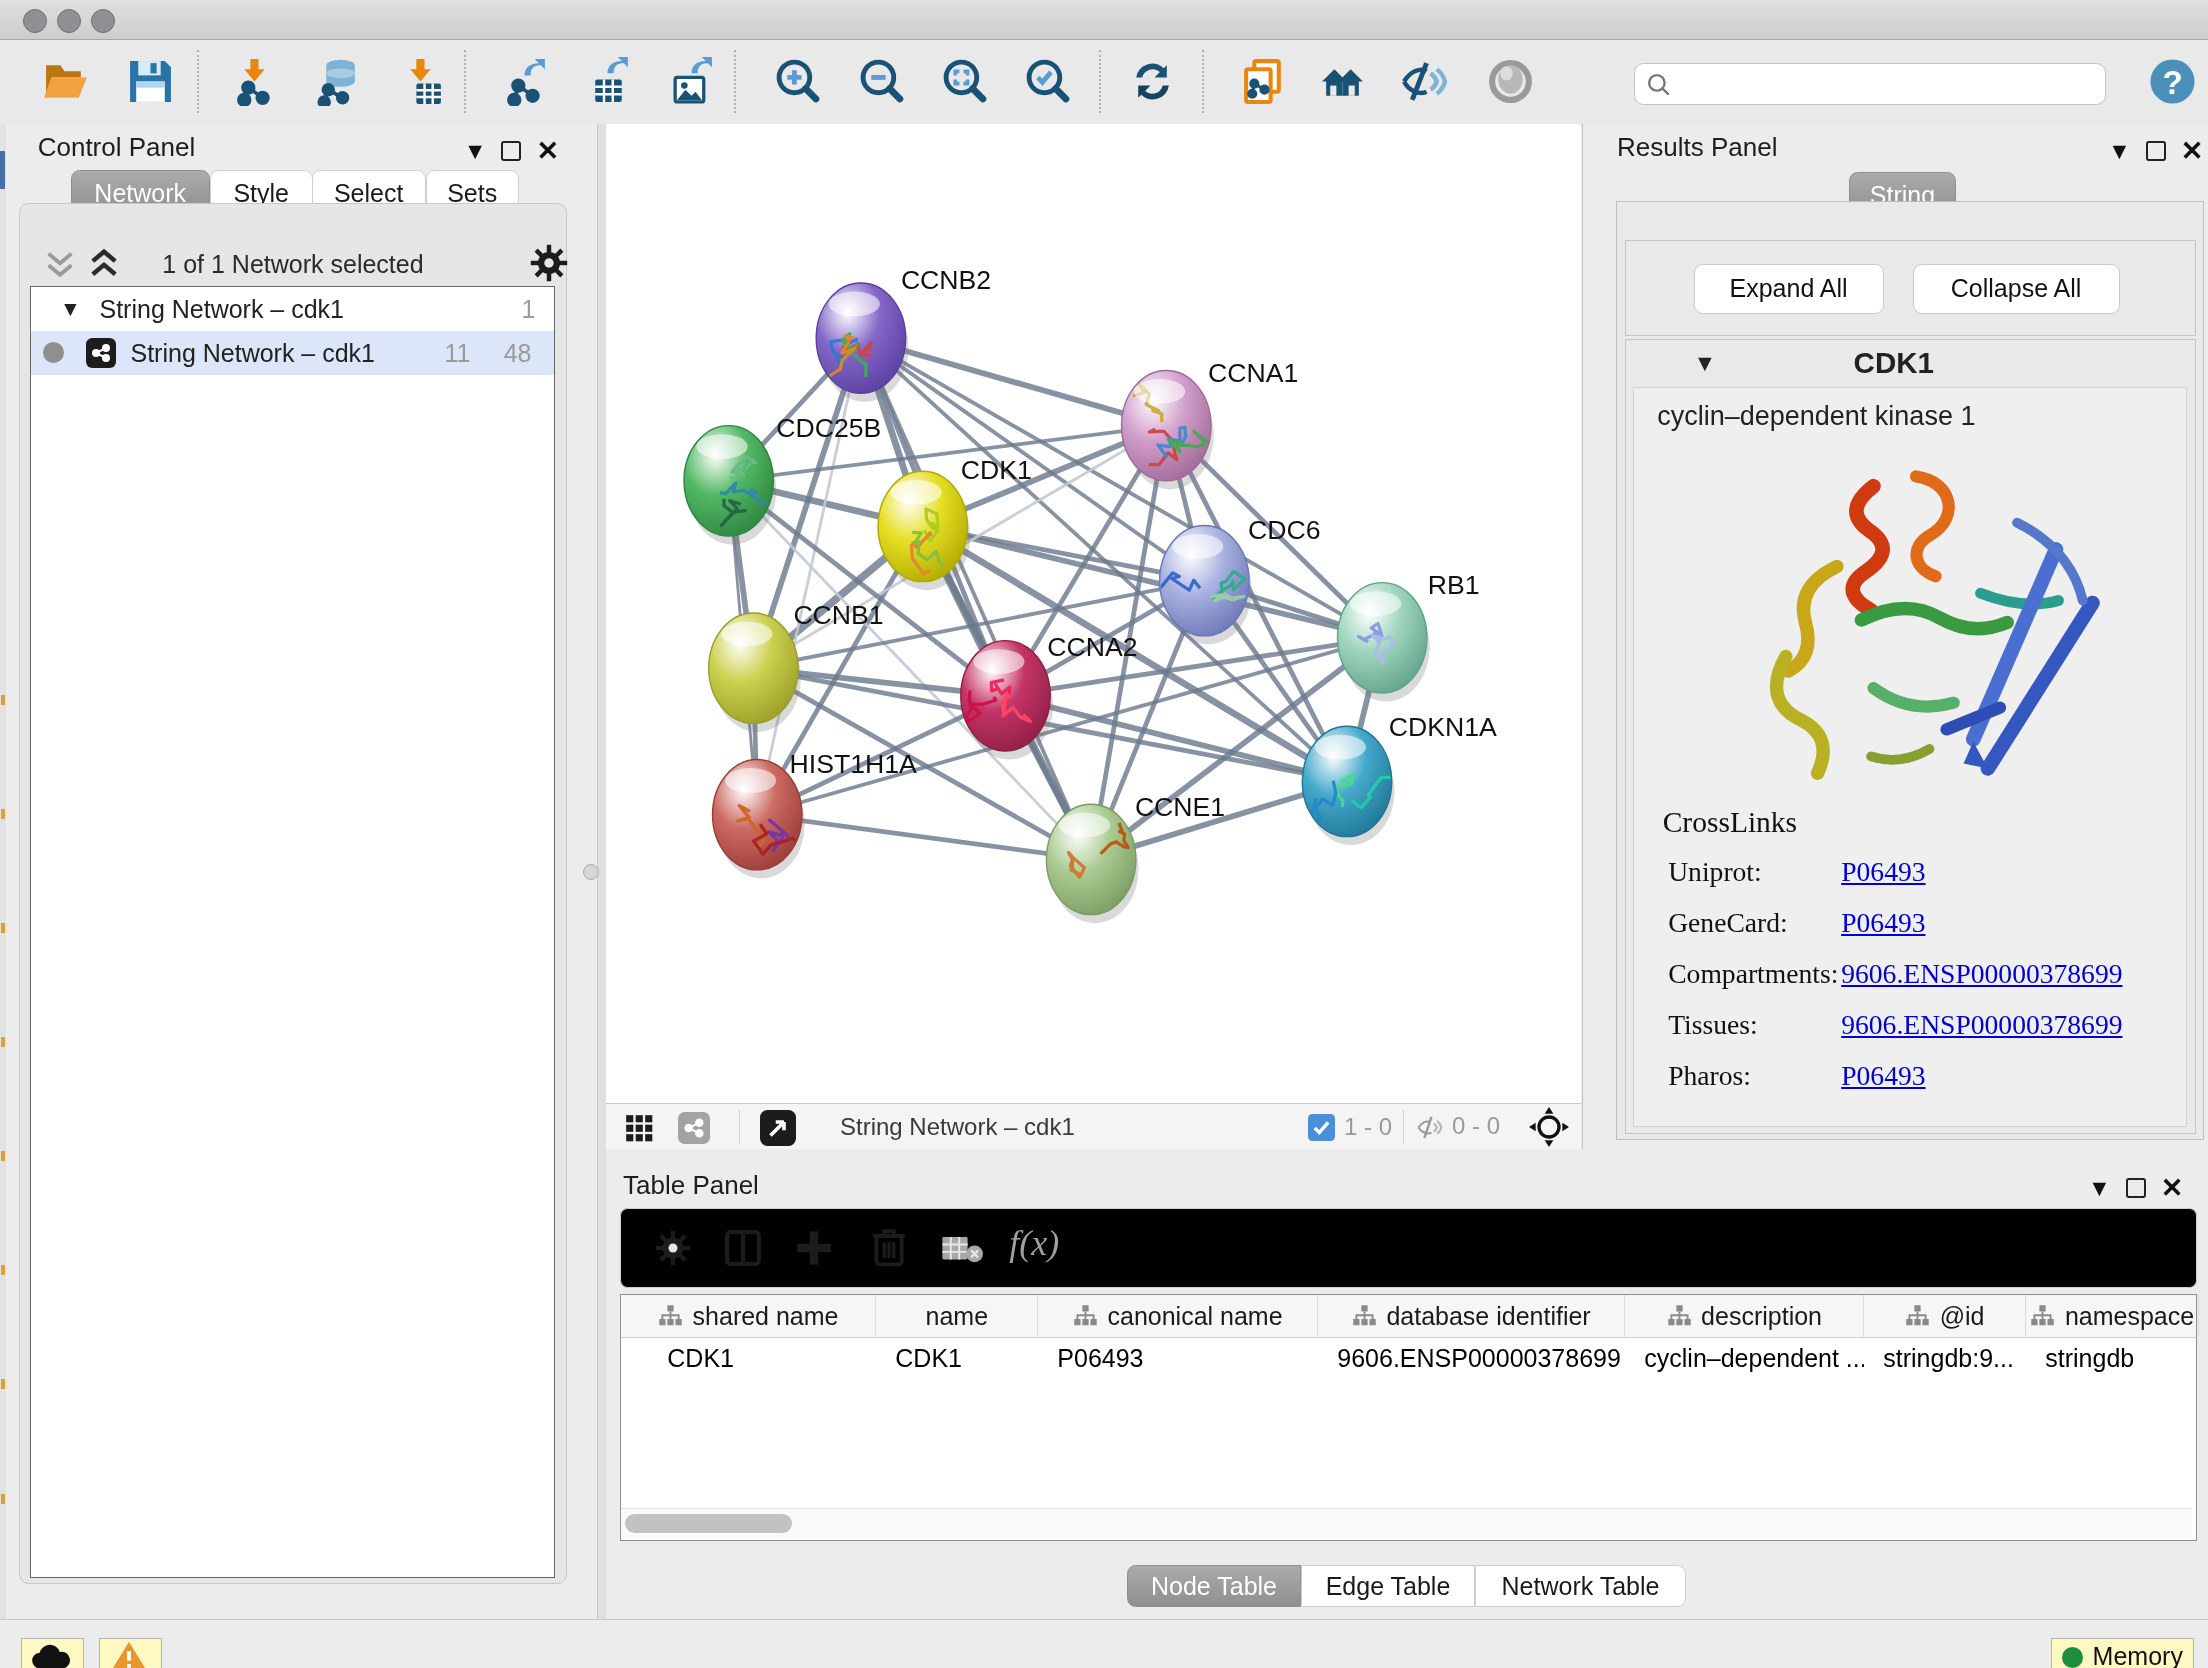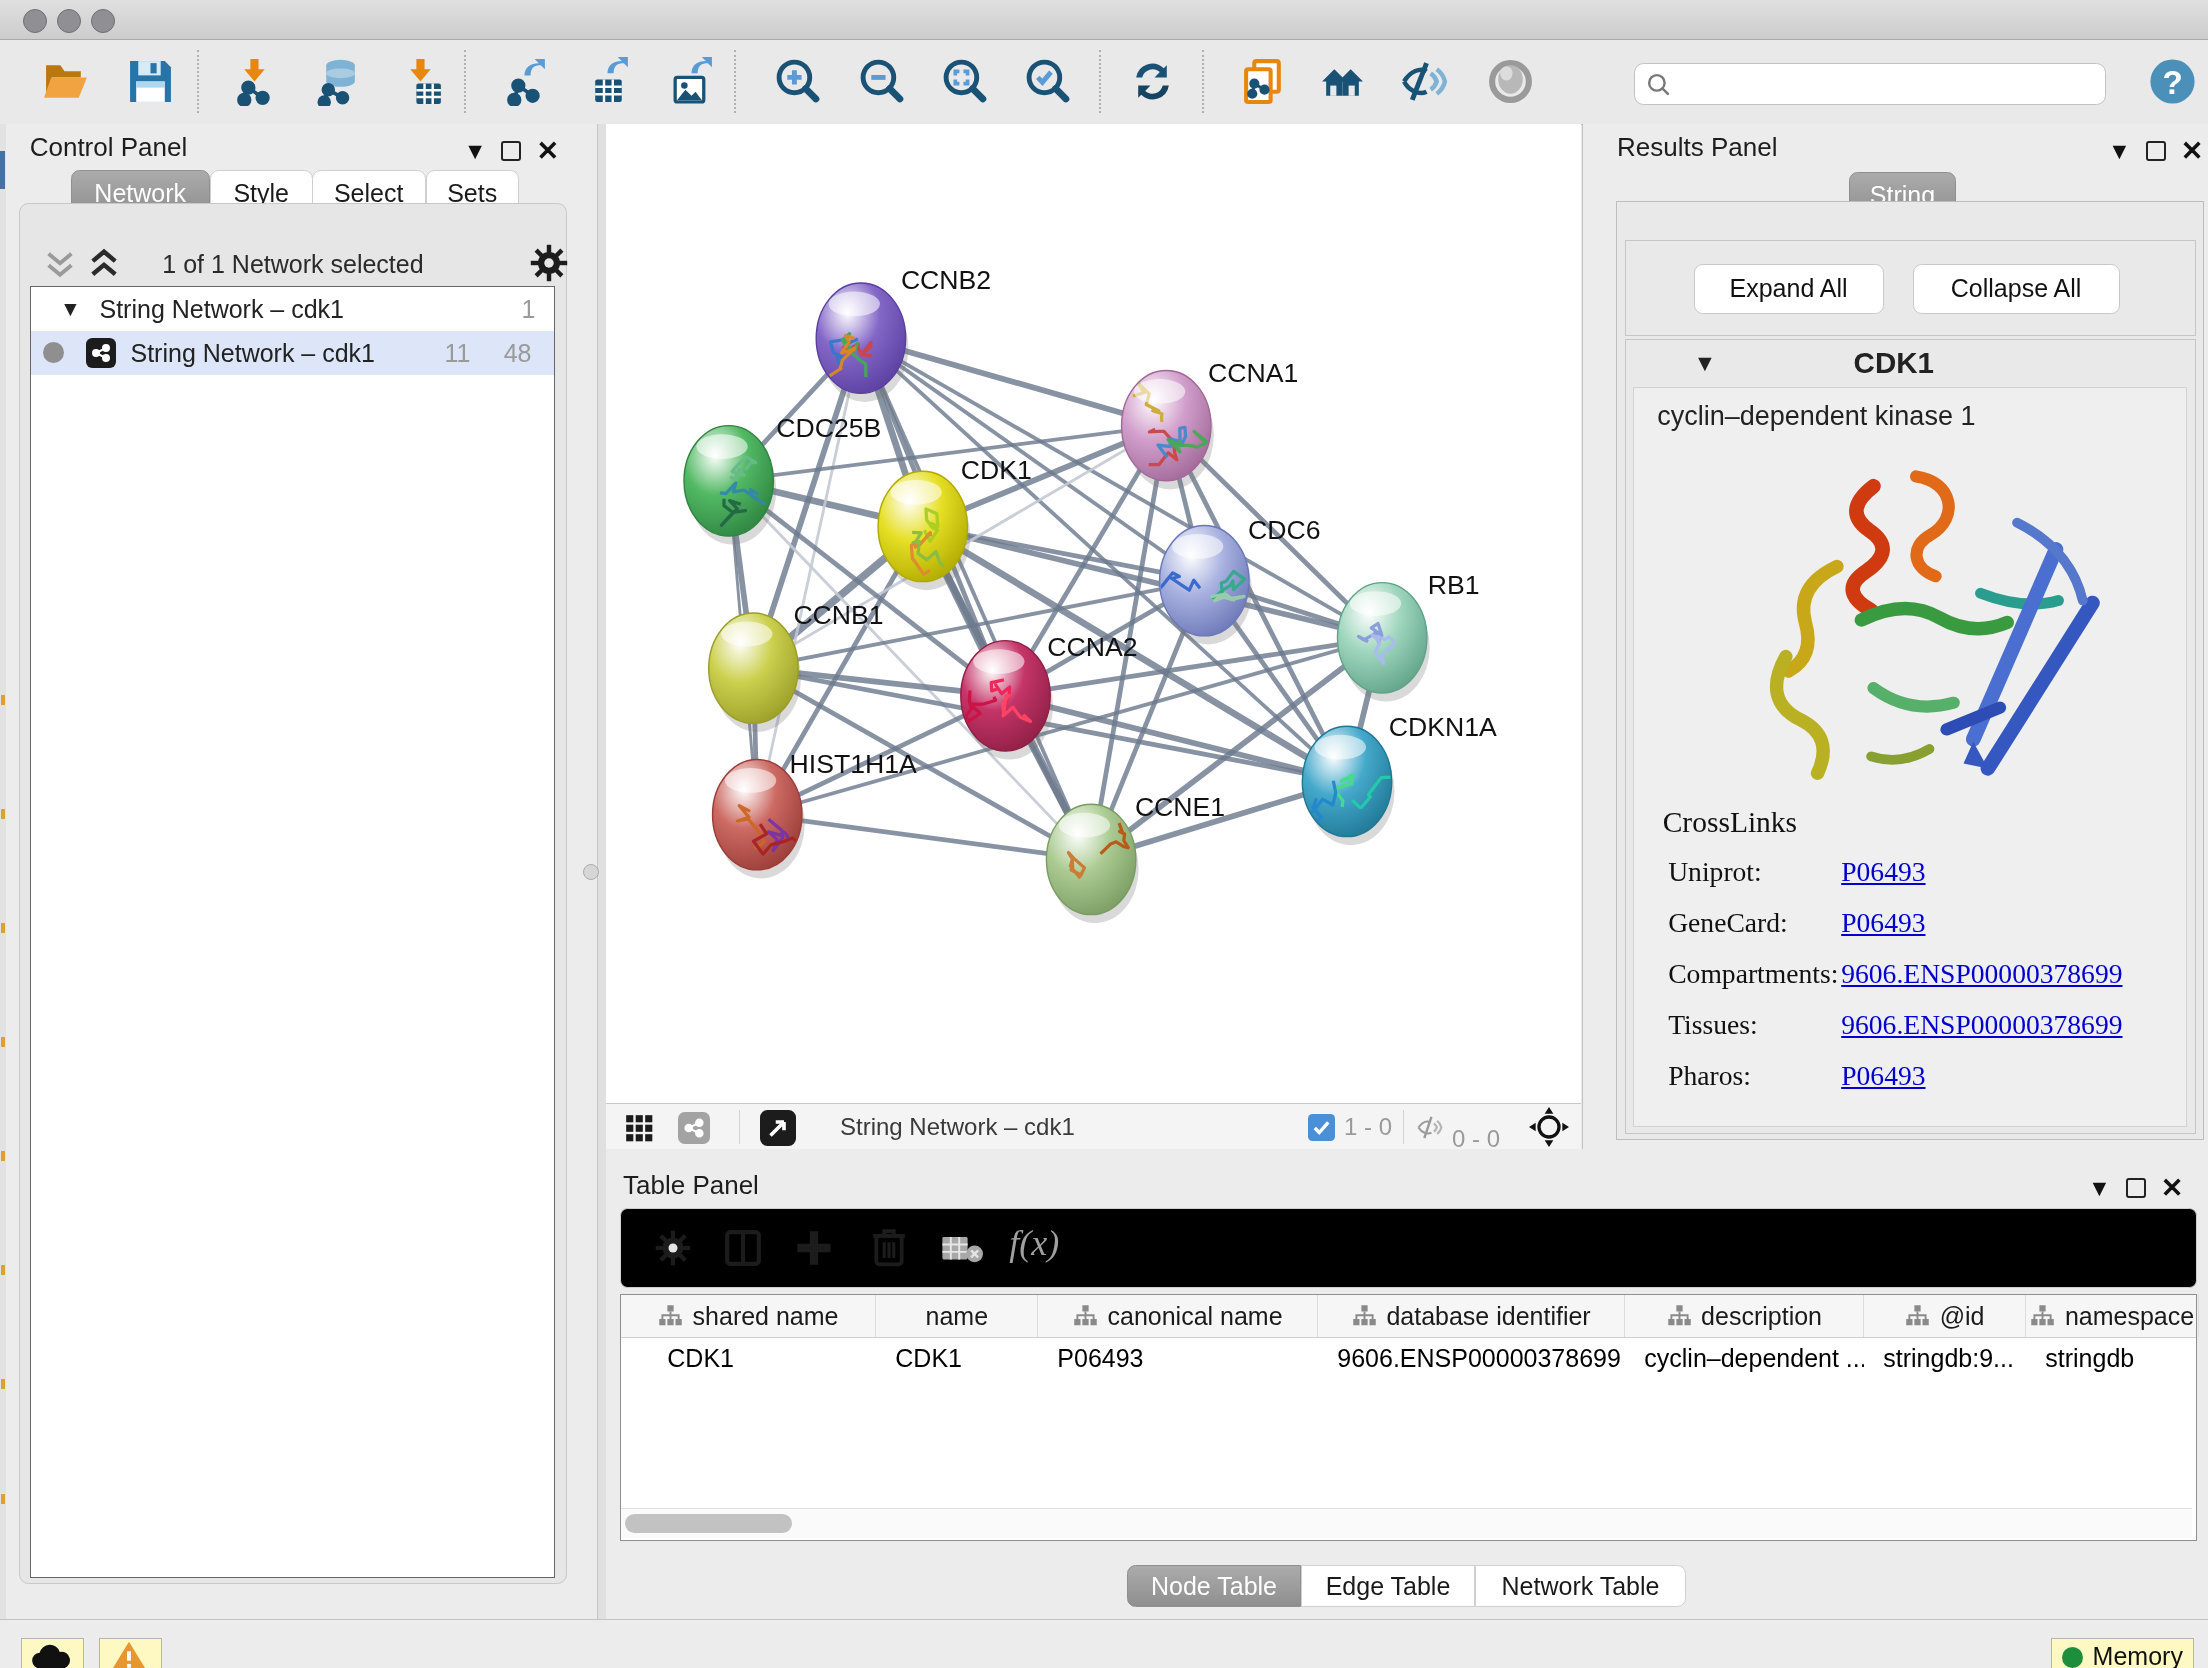--- a/index.html
+++ b/index.html
@@ -261,21 +261,21 @@
       <div class="strip-dot" style="top:685px"></div>
     <div class="strip-dot" style="top:799px"></div>
       <div class="strip-dot" style="top:913px"></div>
     <div class="strip-dot" style="top:1027px"></div>
       <div class="strip-dot" style="top:1141px"></div>
     <div class="strip-dot" style="top:1255px"></div>
       <div class="strip-dot" style="top:1370px"></div>
   </div>
 
   <div class="abs" id="control-panel">
-    <div class="panel-title abs" style="left:24px;top:7.6px">Control Panel</div>
+    <div class="panel-title abs" style="left:32px;top:7.6px">Control Panel</div>
     <div class="hdr-icons" style="left:458px;top:11.4px">
       <span class="tri">▼</span>
       <span class="float-sq"></span>
       <span class="close-x">✕</span>
     </div>
     <div id="cp-tabs">
         <div class="tab sel" style="left: 65px; top: 46px; width: 139px; border-radius: 8.6px 8.6px 0px 0px;">Network</div>
         <div class="tab" style="left: 204px; top: 46px; width: 103px; border-radius: 8.6px 8.6px 0px 0px;">Style</div>
         <div class="tab" style="left: 306px; top: 46px; width: 114px; border-radius: 8.6px 8.6px 0px 0px;">Select</div>
         <div class="tab" style="left: 420px; top: 46px; width: 93px; border-radius: 8.6px 8.6px 0px 0px;">Sets</div>
@@ -608,21 +608,21 @@
         <rect width="24" height="24" rx="4" fill="#4a90d9"></rect>
         <path d="M6 12.5l4 4 8-9" stroke="#fff" stroke-width="3" fill="none"></path>
       </svg>
     <div class="abs" style="left:738px;top:8.6px">1 - 0</div>
     <div class="sb-div" style="left:797px"></div>
     <svg class="abs" style="left:810px;top:9.5px" width="28.5" height="27" viewBox="0 0 24 22">
         <path d="M2 11c3-4.5 7-6 10-4.5M13 15.5C9.5 17 5 15.5 2 11" fill="none" stroke="#9a9a9a" stroke-width="1.8"></path>
         <path d="M13 2L7 20" stroke="#9a9a9a" stroke-width="2"></path>
         <path d="M15 7.5c1.2.9 2.1 2 2.6 3.5-.5 1.3-1.4 2.6-2.6 3.5M17.8 5.5c1.7 1.3 3 3.1 3.6 5.5-.6 2.2-1.9 4-3.6 5.3" fill="none" stroke="#b5b5b5" stroke-width="1.8"></path>
       </svg>
-    <div class="abs" style="left:846px;top:21px">0 - 0</div>
+    <div class="abs" style="left:846px;top:8px">0 - 0</div>
     <svg class="abs" style="left:923px;top:2.9px" width="40" height="40" viewBox="0 0 24 24">
         <circle cx="12" cy="12" r="6" fill="none" stroke="#111" stroke-width="2"></circle>
         <g fill="#111">
           <path d="M12 0l2.6 4h-5.2zM12 24l2.6-4h-5.2zM0 12l4-2.6v5.2zM24 12l-4-2.6v5.2z"></path>
         </g>
       </svg>
   </div>
 
   <div class="split-dot" style="left:1394px;top:1153px;width:16px;height:11.4px;border-radius:7.6px"></div>
 

